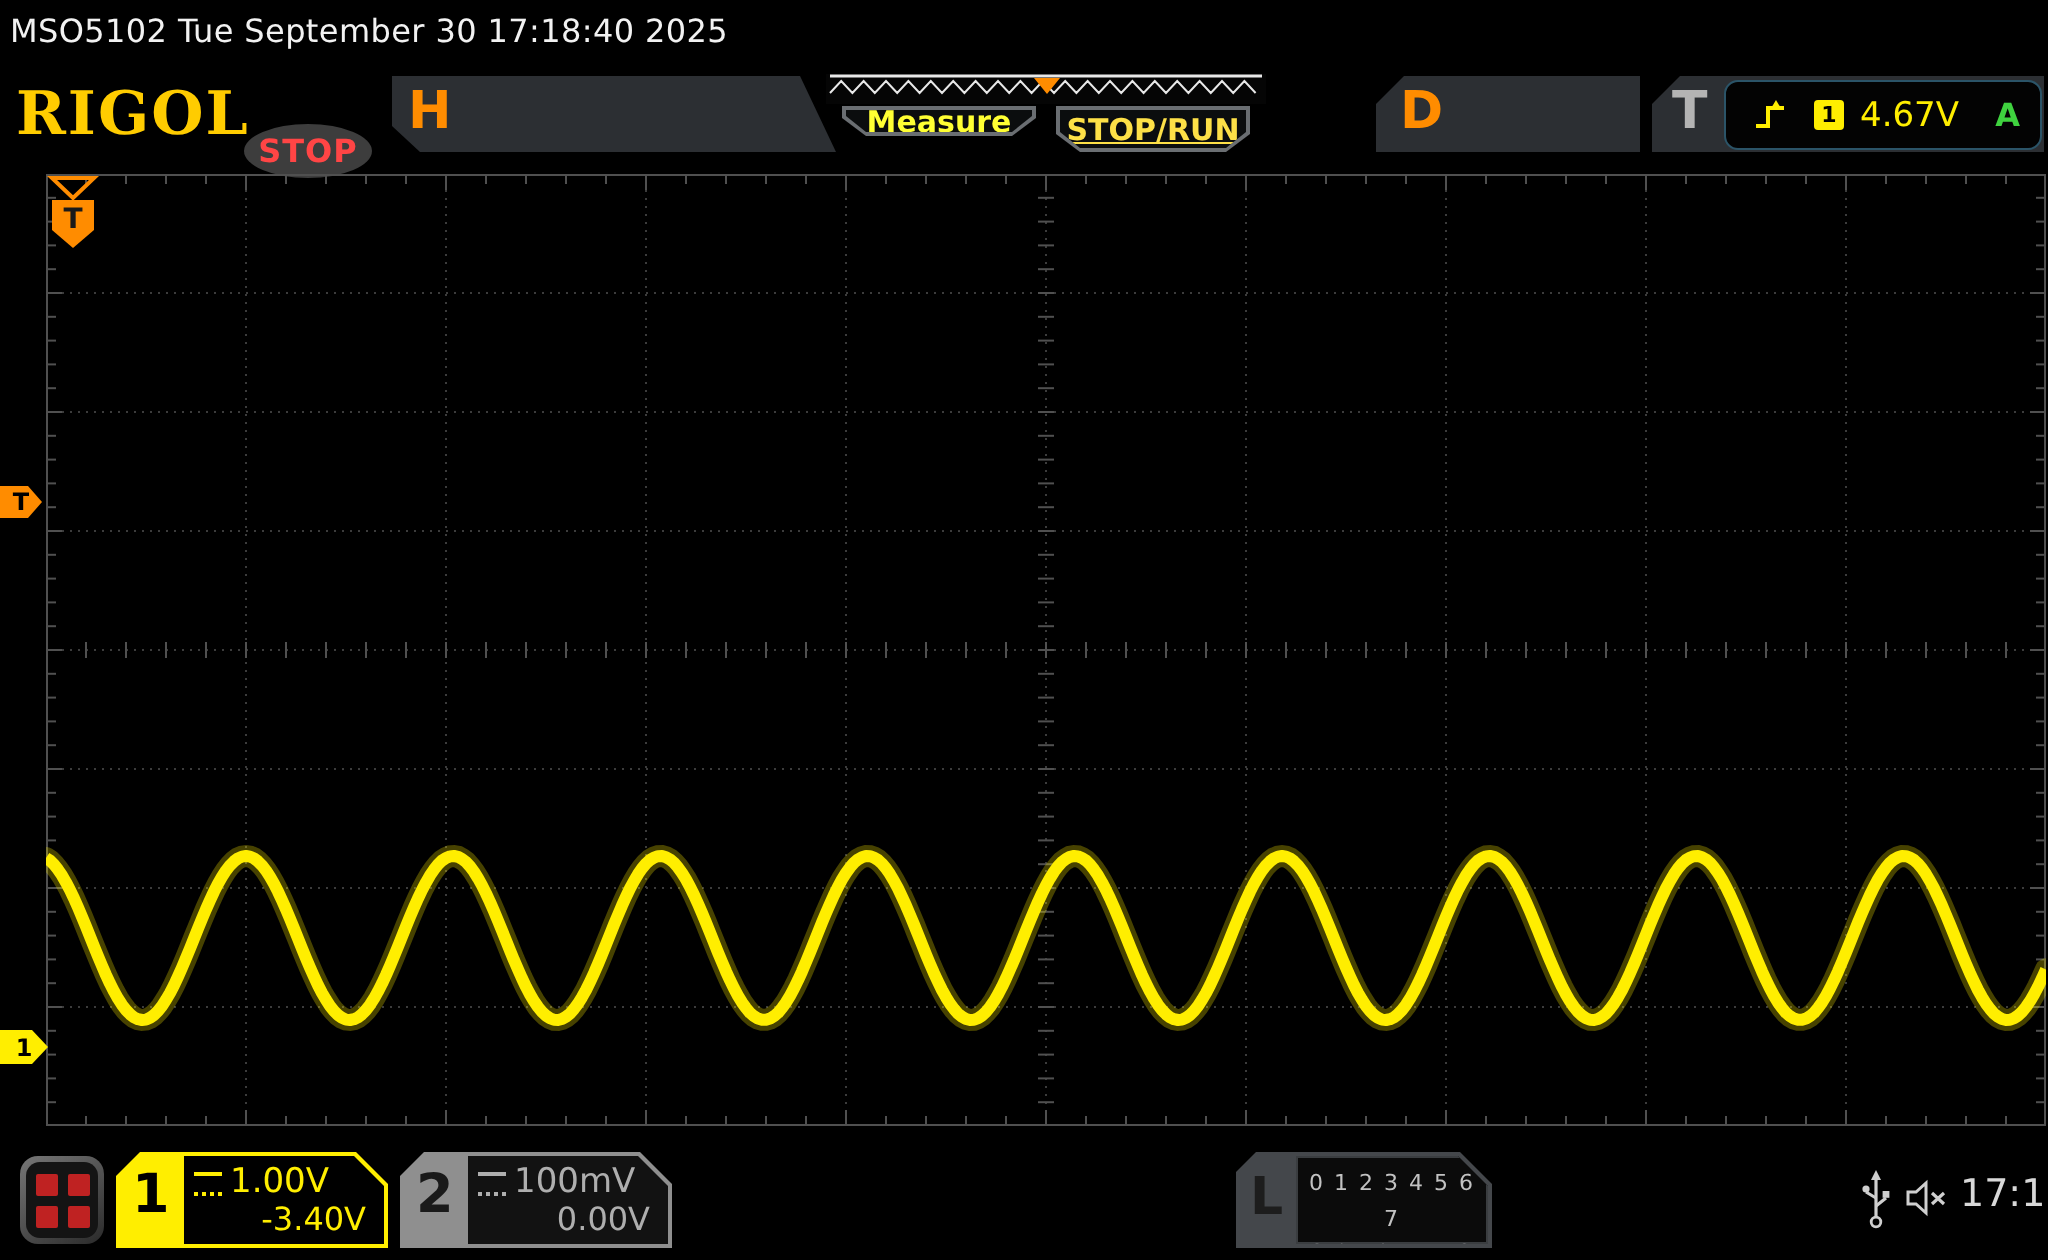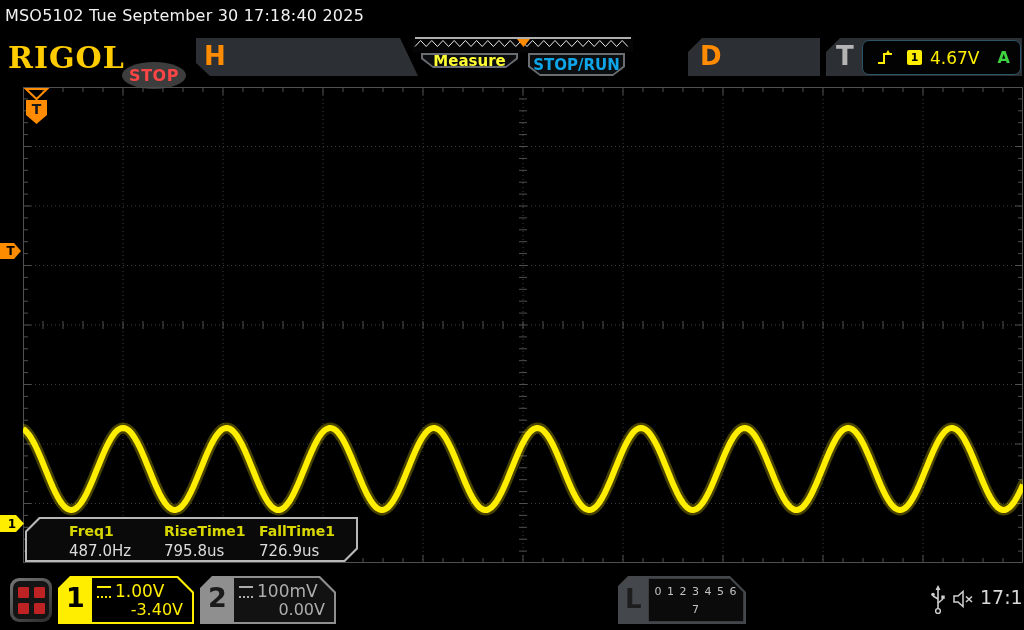--- a/index.html
+++ b/index.html
@@ -29,21 +29,21 @@
 
   #preview{left:413px;top:37px;width:220px;height:15px;background:#050505;}
   #measure-btn{left:421px;top:53px;width:97px;height:15px;text-decoration:underline;}
   #stoprun-btn{left:528px;top:53px;width:97px;height:23px;}
   .key-btn{position:absolute;background:#6a6e72;
            clip-path:polygon(0 0,100% 0,100% calc(100% - 9px),calc(100% - 12px) 100%,12px 100%,0 calc(100% - 9px));}
   .key-btn .key-inner{position:absolute;left:2px;top:2px;right:2px;bottom:2px;background:#0b0d0e;
            clip-path:polygon(0 0,100% 0,100% calc(100% - 8px),calc(100% - 10px) 100%,10px 100%,0 calc(100% - 8px));
            display:flex;align-items:center;justify-content:center;font-size:15px;font-weight:bold;}
   #measure-btn .key-inner{color:#ff3;}
-  #stoprun-btn .key-inner{color:#0ea5e9;}
+  #stoprun-btn .key-inner{color:#fde047;text-decoration:underline;}
 
   #d-block{left:688px;top:38px;width:132px;height:38px;
            clip-path:polygon(14px 0,100% 0,100% 100%,0 100%,0 14px);}
   #d-letter{left:700px;top:39px;color:#ff8c00;}
   #d-inner{left:724px;top:40px;width:93px;height:33px;color:#e8e8e8;font-size:19px;line-height:31px;padding-left:15px;box-sizing:border-box;}
 
   #t-block{left:826px;top:38px;width:196px;height:38px;
            clip-path:polygon(14px 0,100% 0,100% 100%,0 100%,0 14px);}
   #t-letter{left:836px;top:39px;color:#b4b4b4;}
   #t-inner{left:862px;top:40px;width:157px;height:33px;display:flex;align-items:center;}
@@ -447,36 +447,20 @@
     </svg>
   </div>
 
   <div id="trig-level-marker" class="abs edge-marker">
     <span>T</span>
   </div>
   <div id="ch1-offset-marker" class="abs edge-marker">
     <span>1</span>
   </div>
 
-  <div id="meas-panel" class="abs">
-    <div id="meas-panel-inner">
-      <div class="meas-col" style="left:42px">
-        <span class="meas-label">Freq1</span>
-        <span class="meas-value">487.0Hz</span>
-      </div>
-      <div class="meas-col" style="left:137px">
-        <span class="meas-label">RiseTime1</span>
-        <span class="meas-value">795.8us</span>
-      </div>
-      <div class="meas-col" style="left:232px">
-        <span class="meas-label">FallTime1</span>
-        <span class="meas-value">726.9us</span>
-      </div>
-    </div>
-  </div>
 
   <div id="menu-btn" class="abs">
     <div id="menu-btn-inner">
       <span class="menu-sq"></span>
         <span class="menu-sq"></span>
         <span class="menu-sq"></span>
         <span class="menu-sq"></span>
     </div>
   </div>
 

